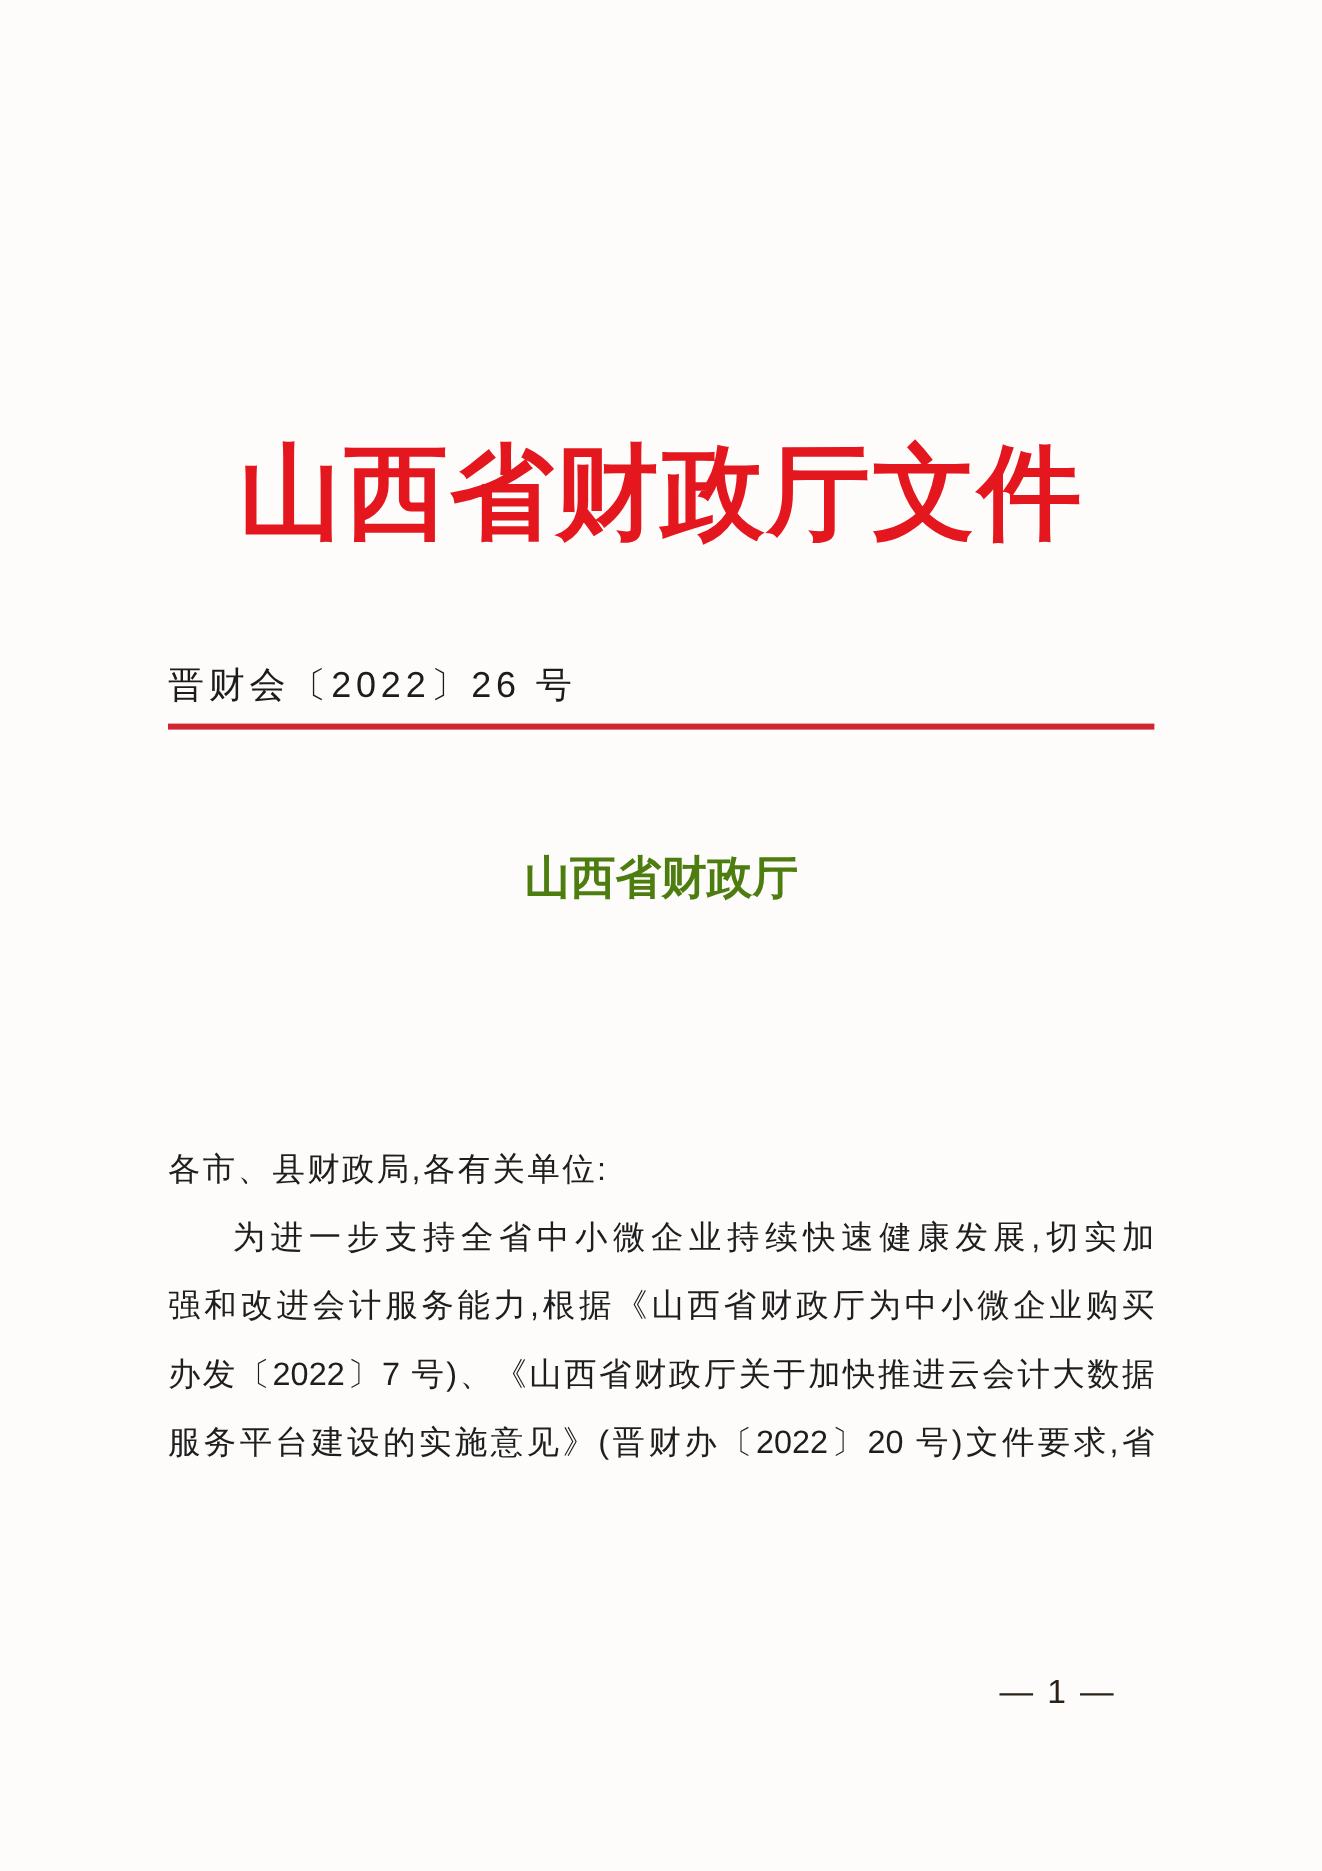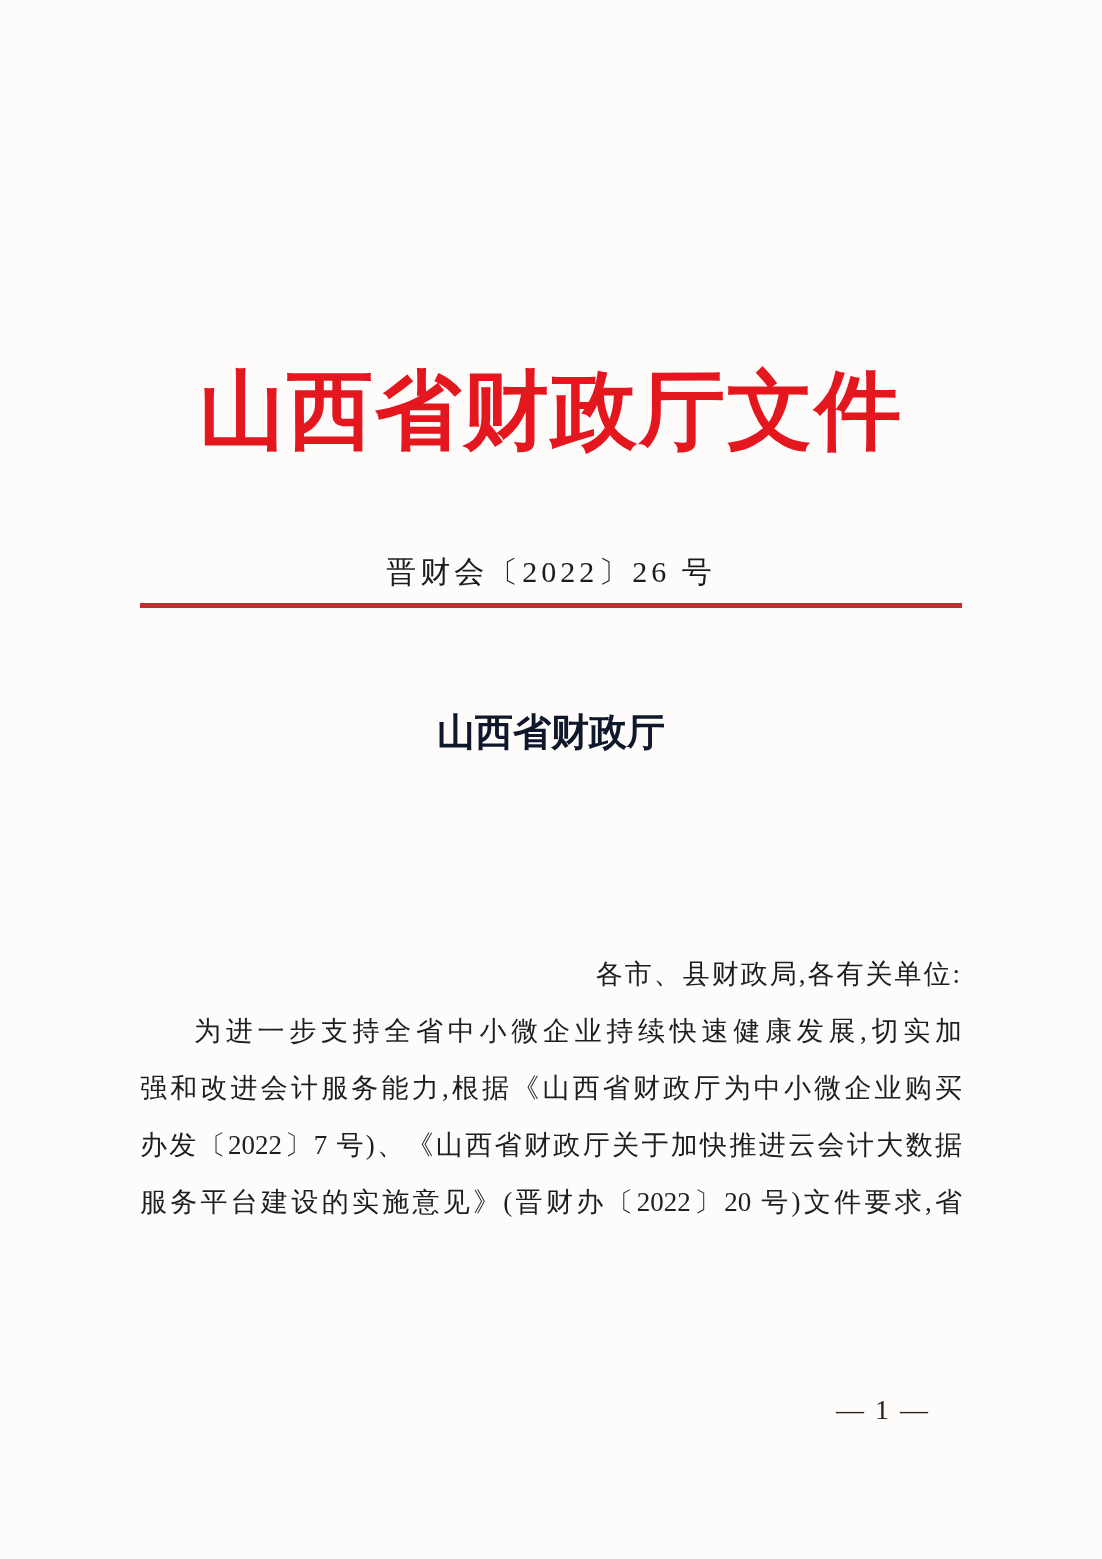--- a/index.html
+++ b/index.html
@@ -8,21 +8,21 @@
     background: #ffffff;
   }
 
   .page {
     position: relative;
     width: 1102px;
     height: 1559px;
     margin: 0 auto;
     background: #fdfcfb;
     overflow: hidden;
-    font-family: Liberation Serif, serif;
+    font-family: Liberation Sans, sans-serif;
   }
 
   
   .letterhead {
     position: absolute;
     top: 368px;
     left: 140px;
     width: 822px;
     text-align: center;
     font-size: 86px;
@@ -32,21 +32,21 @@
     letter-spacing: 2px;
     white-space: nowrap;
   }
 
   
   .doc-number {
     position: absolute;
     top: 553px;
     left: 140px;
     width: 822px;
-    text-align: center;
+    text-align: left;
     font-size: 30px;
     line-height: 38px;
     color: #1c1c1c;
     letter-spacing: 4px;
     white-space: nowrap;
   }
 
   
   .red-rule {
     position: absolute;
@@ -60,36 +60,36 @@
   
   .doc-title {
     position: absolute;
     top: 701px;
     left: 140px;
     width: 822px;
     text-align: center;
     font-weight: bold;
     font-size: 38px;
     line-height: 63px;
-    color: #0f172a;
+    color: #4d7c0f;
   }
   .doc-title .title-line { white-space: nowrap; }
 
   
   .body-block {
     position: absolute;
     top: 946px;
     left: 140px;
     width: 822px;
     font-size: 27px;
     line-height: 57px;
     color: #1e1e1e;
   }
   .salutation {
-    text-align: right;
+    text-align: left;
     letter-spacing: 2px;
     white-space: nowrap;
   }
   .body-line {
     text-align: justify;
     text-align-last: justify;
     white-space: nowrap;
   }
   .body-line.first {
     text-indent: 2em;

